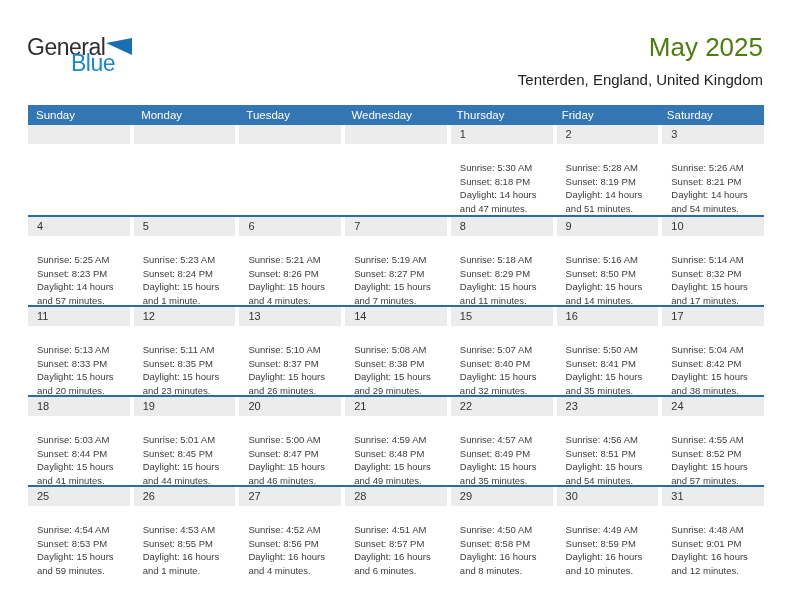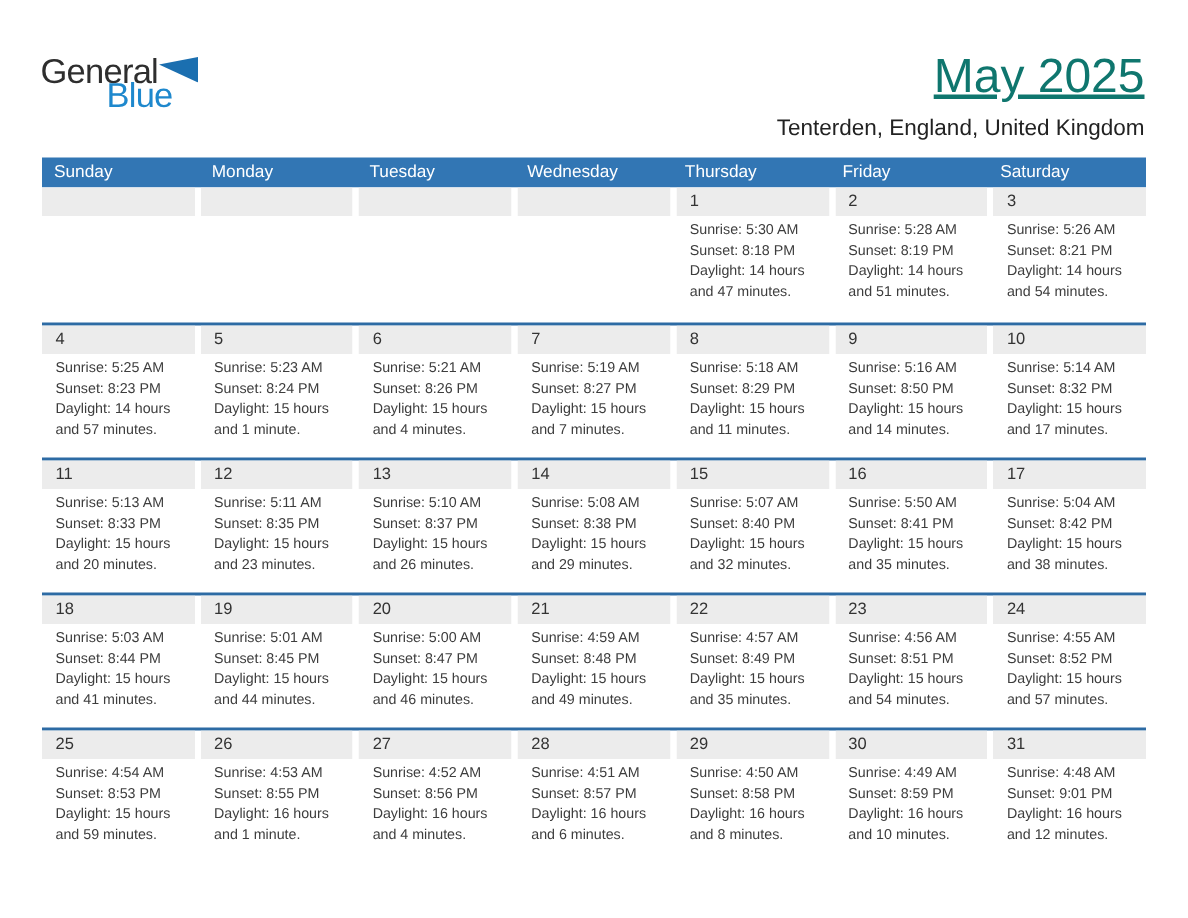--- a/index.html
+++ b/index.html
@@ -20,21 +20,21 @@
     font-size: 23px; color: var(--logo-dark, #2e2e2e);
     letter-spacing: -0.5px;
   }
   .logo-triangle { margin-left: 1px; margin-top: 2px; display: block; }
   .logo-blue {
     font-size: 23px; color: var(--logo-blue, #1e88cd);
     letter-spacing: -0.5px;
     margin-top: -7px; margin-left: 44px;
   }
   .titles { position: absolute; right: 29px; top: 32px; text-align: right; }
-  .month-title { font-size: 32px; color: #0f766e; text-decoration: underline; }
+  .month-title { font-size: 26px; color: #4d7c0f; }
   .location { font-size: 15px; color: #222222; margin-top: 8px; }
 
   
   .calendar { position: absolute; left: 28px; top: 105px; width: 736px; }
   .weekday-row {
     display: flex;
     background: var(--header-bg, #3276b4);
     height: 20px;
   }
   .wd-cell {
@@ -57,21 +57,21 @@
   .day-cell { overflow: hidden; }
   .day-strip {
     height: 19px;
     background: var(--strip-bg, #ececec);
     font-size: 11px;
     line-height: 19px;
     padding-left: 9px;
     color: #333333;
   }
   .day-body {
-    padding: 3px 4px 0 9px;
+    padding: 17px 4px 0 9px;
     font-size: 9.5px;
     line-height: 13.5px;
     color: #3d3d3d;
     white-space: nowrap;
   }
 </style>
 </head>
 <body>
 
 <div class="page">

